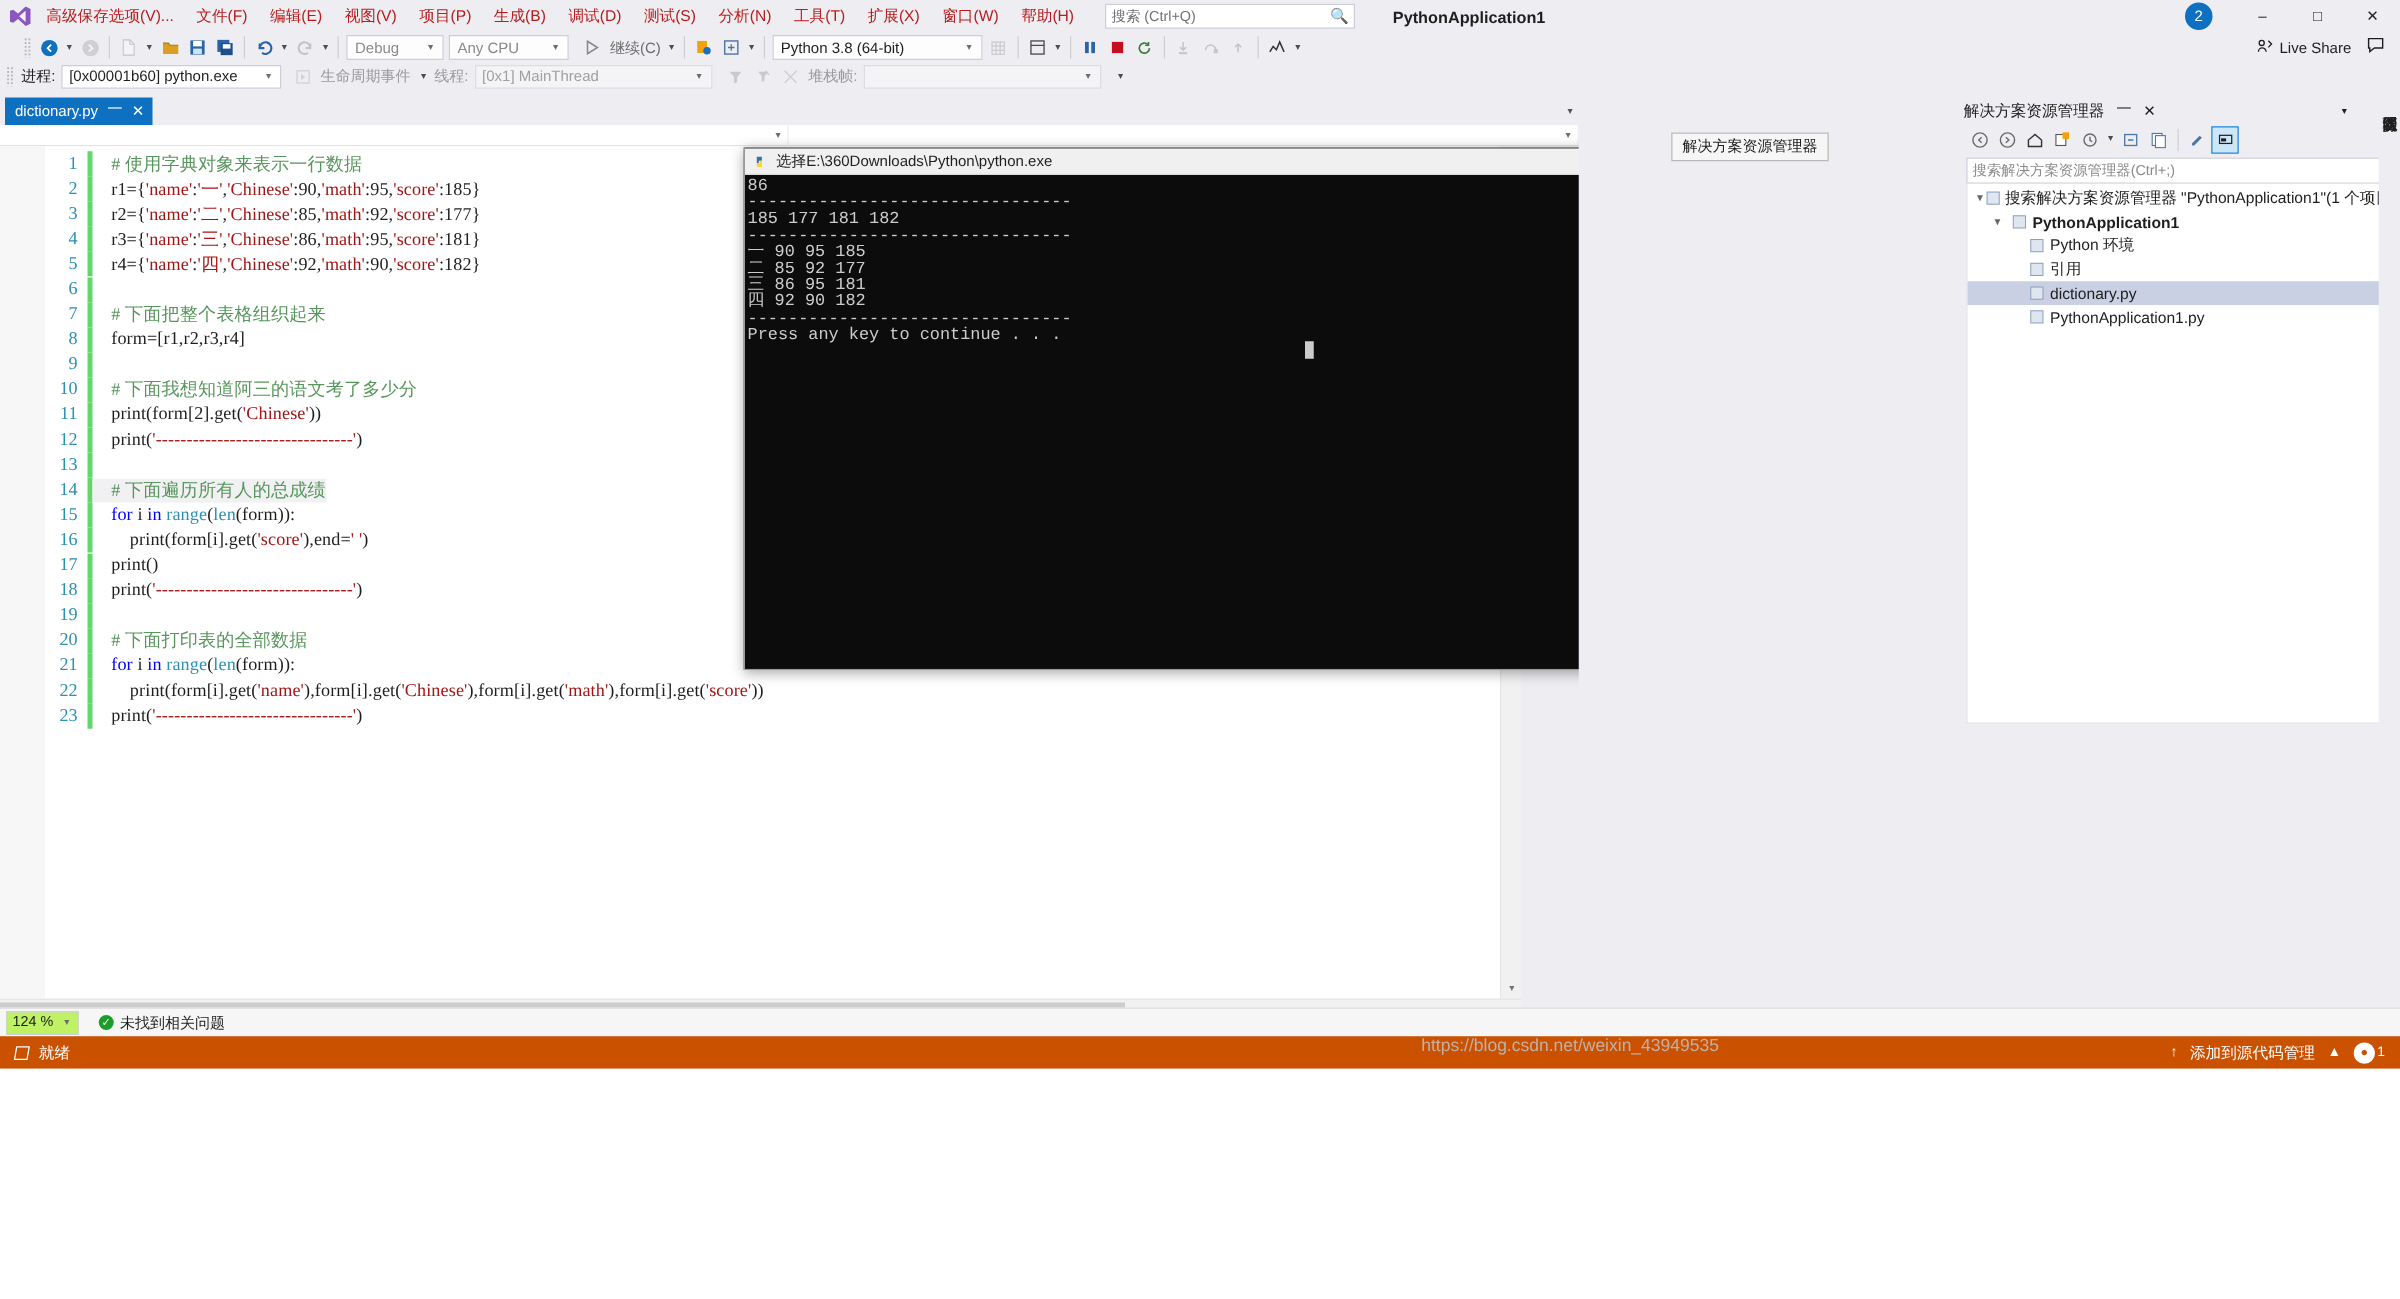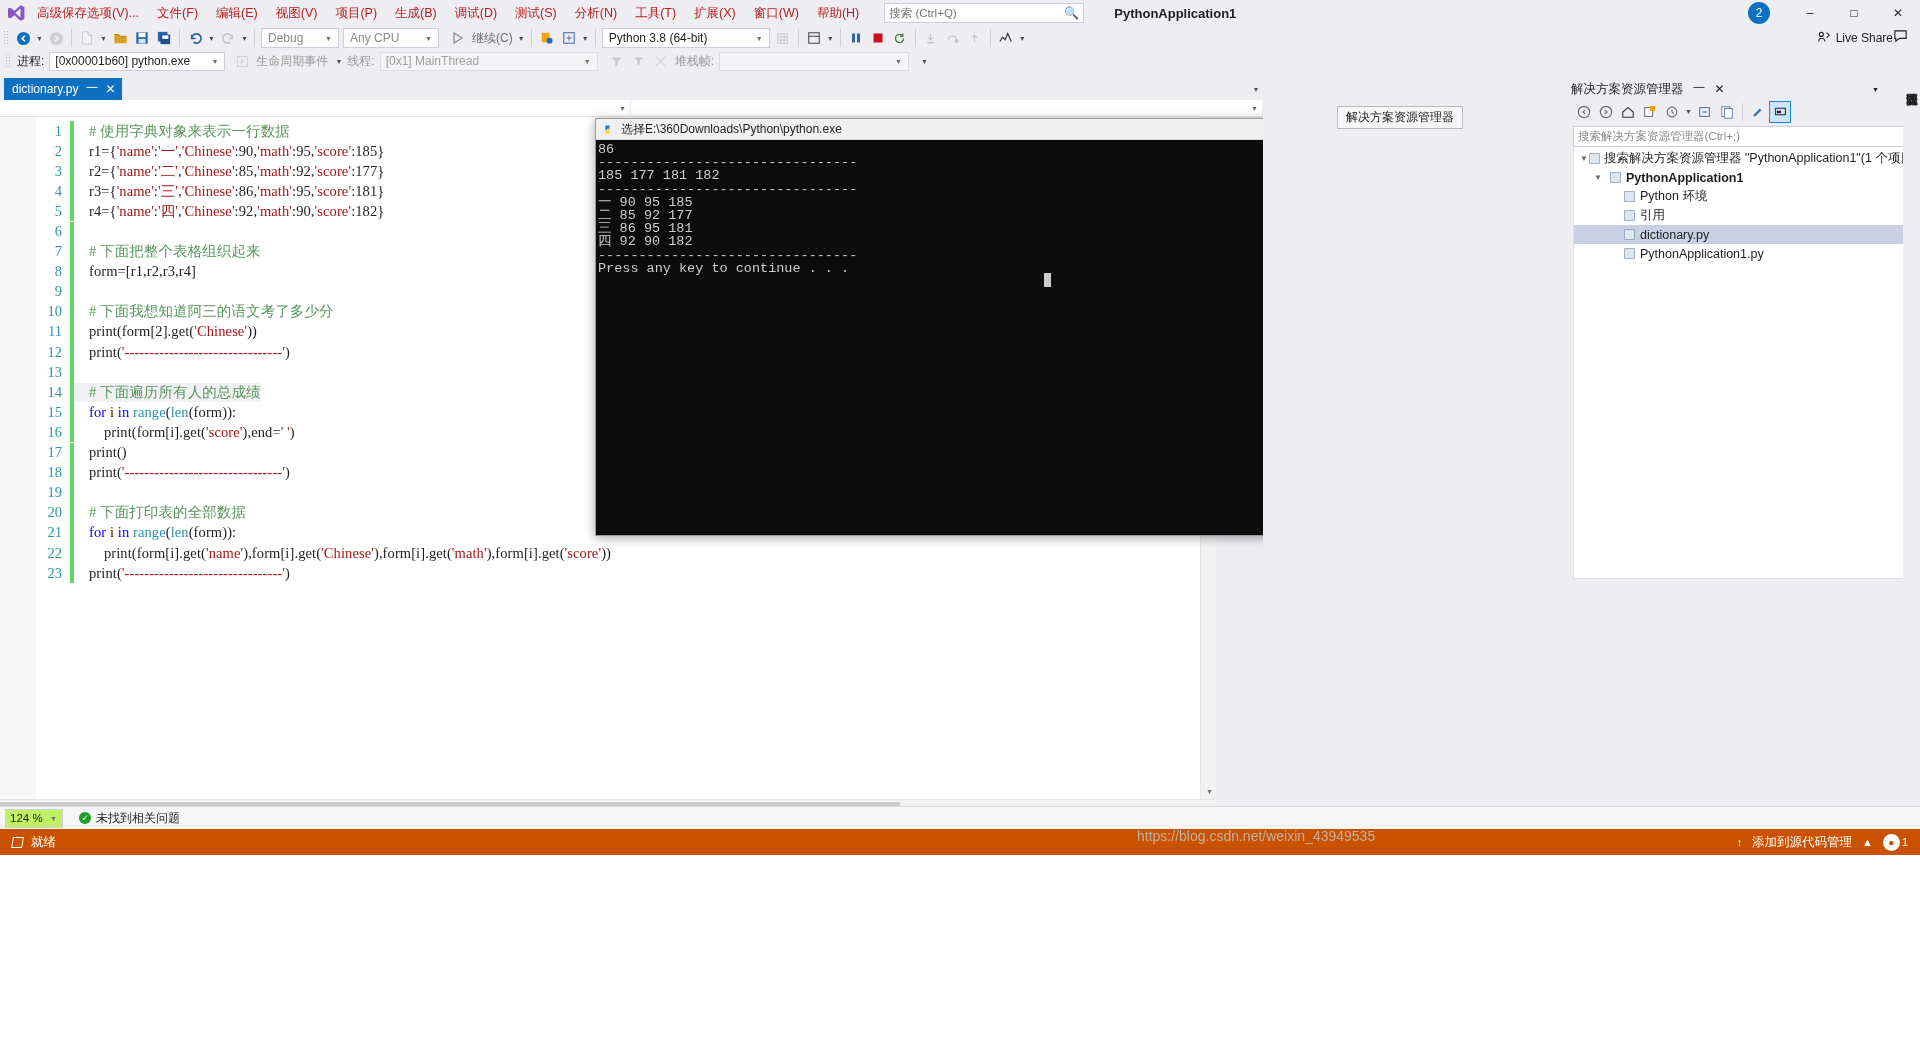--- a/index.html
+++ b/index.html
@@ -31,21 +31,21 @@
   .title-right { margin-left:auto; display:flex; align-items:center; }
   .notif-badge {
     width:22px;height:22px;border-radius:50%;background:#0e70c0;color:#fff;
     display:flex;align-items:center;justify-content:center;font-size:12px;margin-right:18px;
   }
   .wbtn { width:44px;height:26px;display:flex;align-items:center;justify-content:center;color:#1e1e1e;font-size:12px; }
 
   
   .toolbar1 {
     position:absolute; left:0; top:26px; width:1920px; height:24px;
-    background:#eeeef2; display:flex; align-items:center; padding-left:0;
+    background:#eeeef2; display:flex; align-items:center; padding-left:16px;
   }
   .tb-grip { width:6px;height:16px;
     background-image:radial-gradient(#b5b5bd 1px, transparent 1px);
     background-size:3px 3px; margin:0 3px; }
   .tb-btn { width:22px;height:22px;display:flex;align-items:center;justify-content:center;color:#4d4d4d;font-size:13px; }
   .tb-btn.dis { opacity:.35; }
   .tb-caret { width:11px;height:22px;display:flex;align-items:center;justify-content:center;color:#4d4d4d;font-size:7px; }
   .tb-sep { width:1px;height:18px;background:#cfcfd6;margin:0 4px; }
   .tb-combo {
     height:20px; border:1px solid #cccedb; background:#fdfdfd; display:flex;align-items:center;
@@ -433,21 +433,21 @@
     </div>
     <div class="tb-sep"></div>
     <div class="tb-btn">
       <svg width="14" height="14" viewBox="0 0 16 16">
           <path d="M1 12l3-5 3 3 3-7 4 9" fill="none" stroke="#333" stroke-width="1.4"></path>
         </svg>
     </div>
     <div class="tb-caret">▼</div>
 
     <div class="title-right">
-      <div style="display:flex;align-items:center;margin-right:0;">
+      <div style="display:flex;align-items:center;margin-right:12px;">
         <span style="margin-right:5px;">
           <svg width="14" height="14" viewBox="0 0 16 16">
               <circle cx="5" cy="5" r="2.3" fill="none" stroke="#1e1e1e" stroke-width="1.2"></circle>
               <path d="M2 13a3.5 3.5 0 0 1 7 0" fill="none" stroke="#1e1e1e" stroke-width="1.2"></path>
               <path d="M11 3l3 3-3 3" fill="none" stroke="#1e1e1e" stroke-width="1.2"></path>
             </svg>
         </span>
         <span style="font-size:12px;color:#1e1e1e;">Live Share</span>
       </div>
       <div style="margin-right:12px;">
@@ -467,21 +467,21 @@
     </div>
     <div class="tb-btn dis" style="margin-left:6px;">
       <svg width="13" height="13" viewBox="0 0 16 16">
           <rect x="2" y="2" width="12" height="12" fill="none" stroke="#9a9a9a" stroke-width="1.2"></rect>
           <path d="M6 5l4 3-4 3z" fill="#9a9a9a"></path>
         </svg>
     </div>
     <span class="t2-lbl dim">生命周期事件</span>
     <span class="tb-caret">▼</span>
     <span class="t2-lbl dim">线程:</span>
-    <div class="t2-combo dis" style="width:218px;align-items:center;">
+    <div class="t2-combo dis" style="width:190px;align-items:center;">
       <span class="cv">[0x1] MainThread</span>
       <span class="ca">▼</span>
     </div>
     <div class="tb-btn dis" style="margin-left:8px;">
       <svg width="13" height="13" viewBox="0 0 16 16">
           <path d="M2 3h12l-4.5 5v5l-3 1.5V8z" fill="#8a8a8a"></path>
         </svg>
     </div>
     <div class="tb-btn dis">
       <svg width="13" height="13" viewBox="0 0 16 16">

